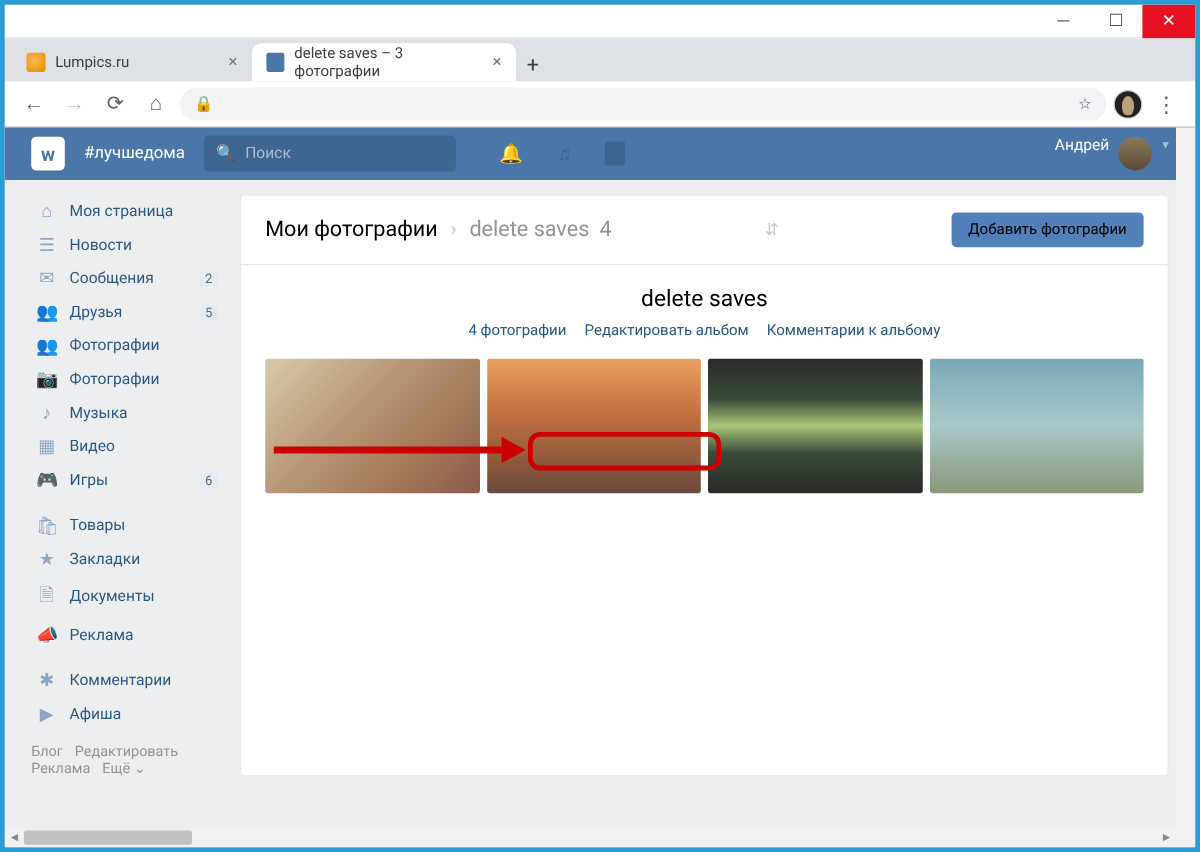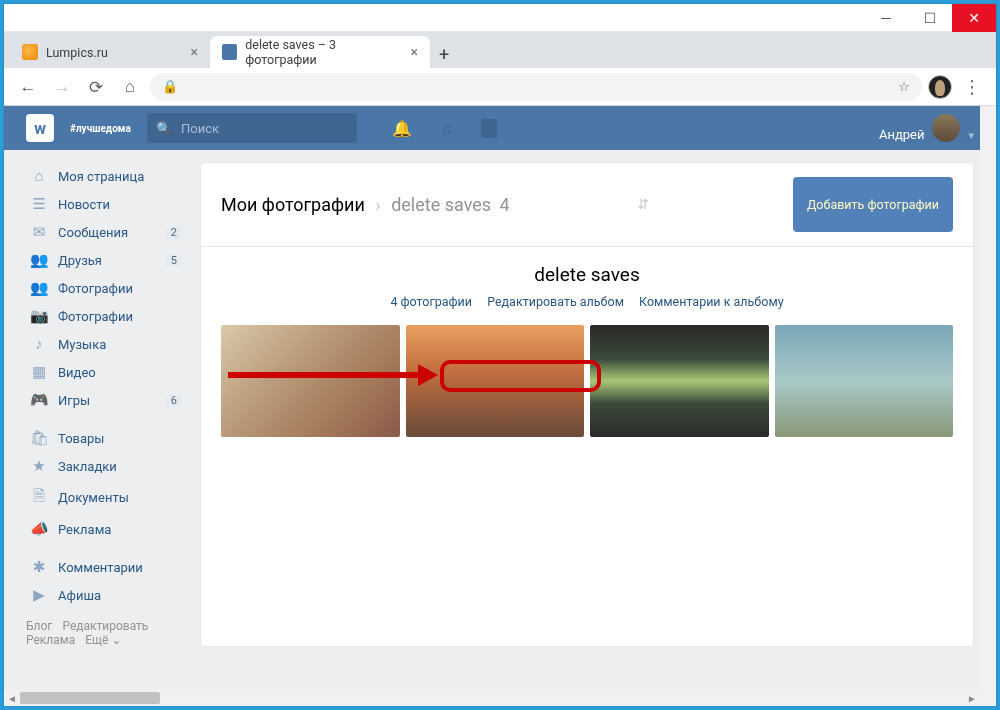--- a/index.html
+++ b/index.html
@@ -25,42 +25,42 @@
 .addr .lock{color:#5f6368}
 .addr .avatar{width:24px;height:24px;border-radius:50%;background:#222;border:1px solid #ccc;position:relative;overflow:hidden}
 .addr .avatar::after{content:"";position:absolute;inset:4px 6px 2px 6px;background:#bfa07a;border-radius:50% 50% 40% 40%}
 .addr .menu{color:#5f6368;font-size:18px}
 .addr .star{color:#5f6368;margin-left:auto}
 
 .page{flex:1;overflow:hidden;background:#edeef0;position:relative}
 
 .vkhead{height:44px;background:#4a76a8;display:flex;align-items:center;padding:0 22px;gap:16px;color:#fff}
 .vklogo{width:28px;height:28px;background:#fff;color:#4a76a8;border-radius:4px;display:flex;align-items:center;justify-content:center;font-weight:700;font-size:16px}
-.vktag{font-weight:700;font-size:10px}
+.vktag{font-weight:400;font-size:14px}
 .vksearch{flex:0 0 210px;height:30px;background:#3e6691;border-radius:4px;display:flex;align-items:center;gap:8px;padding:0 10px;color:#a9bdd4;font-size:13px}
 .vkicons{margin-left:20px;display:flex;gap:28px;color:#3e6691;font-size:16px}
-.vkuser{margin-left:auto;display:flex;align-items:flex-end;gap:8px;font-size:13px}
+.vkuser{margin-left:auto;display:flex;align-items:flex-start;gap:8px;font-size:13px}
 .vkuser .av{width:28px;height:28px;border-radius:50%;background:linear-gradient(#8a7a5a,#5a4a3a)}
 .vkuser .chev{color:#a9bdd4;font-size:11px}
 
 .wrap{display:flex;padding:12px 22px;gap:14px}
 .sidebar{width:160px;font-size:13px;color:#2a5885}
 .side-item{display:flex;align-items:center;gap:10px;padding:5px 4px;border-radius:3px}
 .side-item .ico{width:18px;text-align:center;color:#8fa6c3;font-size:15px}
 .side-item .badge{margin-left:auto;background:#e5ebf1;color:#55677d;border-radius:3px;padding:0 5px;font-size:11px}
 .side-sep{height:10px}
 .side-foot{margin-top:10px;font-size:12px;color:#939393}
 .side-foot span{margin-right:10px}
 .content{flex:1;background:#fff;border:1px solid #e7e8ec;border-radius:4px;padding:0}
 .chead{display:flex;align-items:center;padding:14px 20px;border-bottom:1px solid #e7e8ec}
 .crumb{font-size:18px;color:#939393}
 .crumb a{color:#000;text-decoration:none}
 .crumb .sep{color:#c7cacd;margin:0 6px}
 .crumb .cnt{color:#939393;margin-left:4px}
-.addbtn{margin-left:auto;background:#5181b8;color:#fef9c3;border:none;border-radius:4px;padding:20px 14px;font-size:12.5px}
+.addbtn{margin-left:auto;background:#5181b8;color:#000000;border:none;border-radius:4px;padding:7px 14px;font-size:12.5px}
 .sorti{width:18px;height:18px;margin-right:10px;color:#c7cacd;font-size:14px}
 .cbody{padding:12px 20px 24px 20px;position:relative}
 .atitle{text-align:center;font-size:19px;color:#000;margin:4px 0 8px 0}
 .alinks{text-align:center;font-size:12.5px;color:#2a5885;margin-bottom:16px}
 .alinks span{margin:0 6px}
 .thumbs{display:flex;gap:6px}
 .thumb{flex:1;height:112px;border-radius:2px}
 .t1{background:linear-gradient(135deg,#d9c9a8 0%,#b89878 40%,#a57a5a 70%,#8a5a4a 100%)}
 .t2{background:linear-gradient(180deg,#e8a060 0%,#c47040 40%,#6a4a3a 100%)}
 .t3{background:linear-gradient(180deg,#2a2a28 0%,#3a4a3a 30%,#a8c878 50%,#3a4a3a 70%,#2a2a28 100%)}

